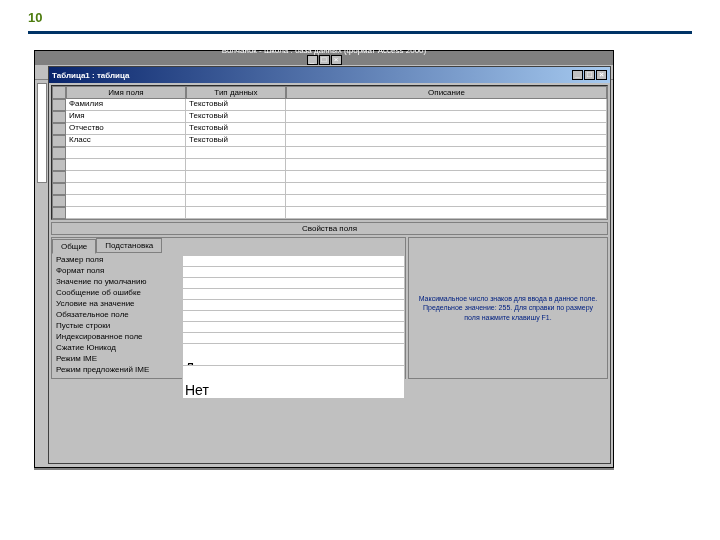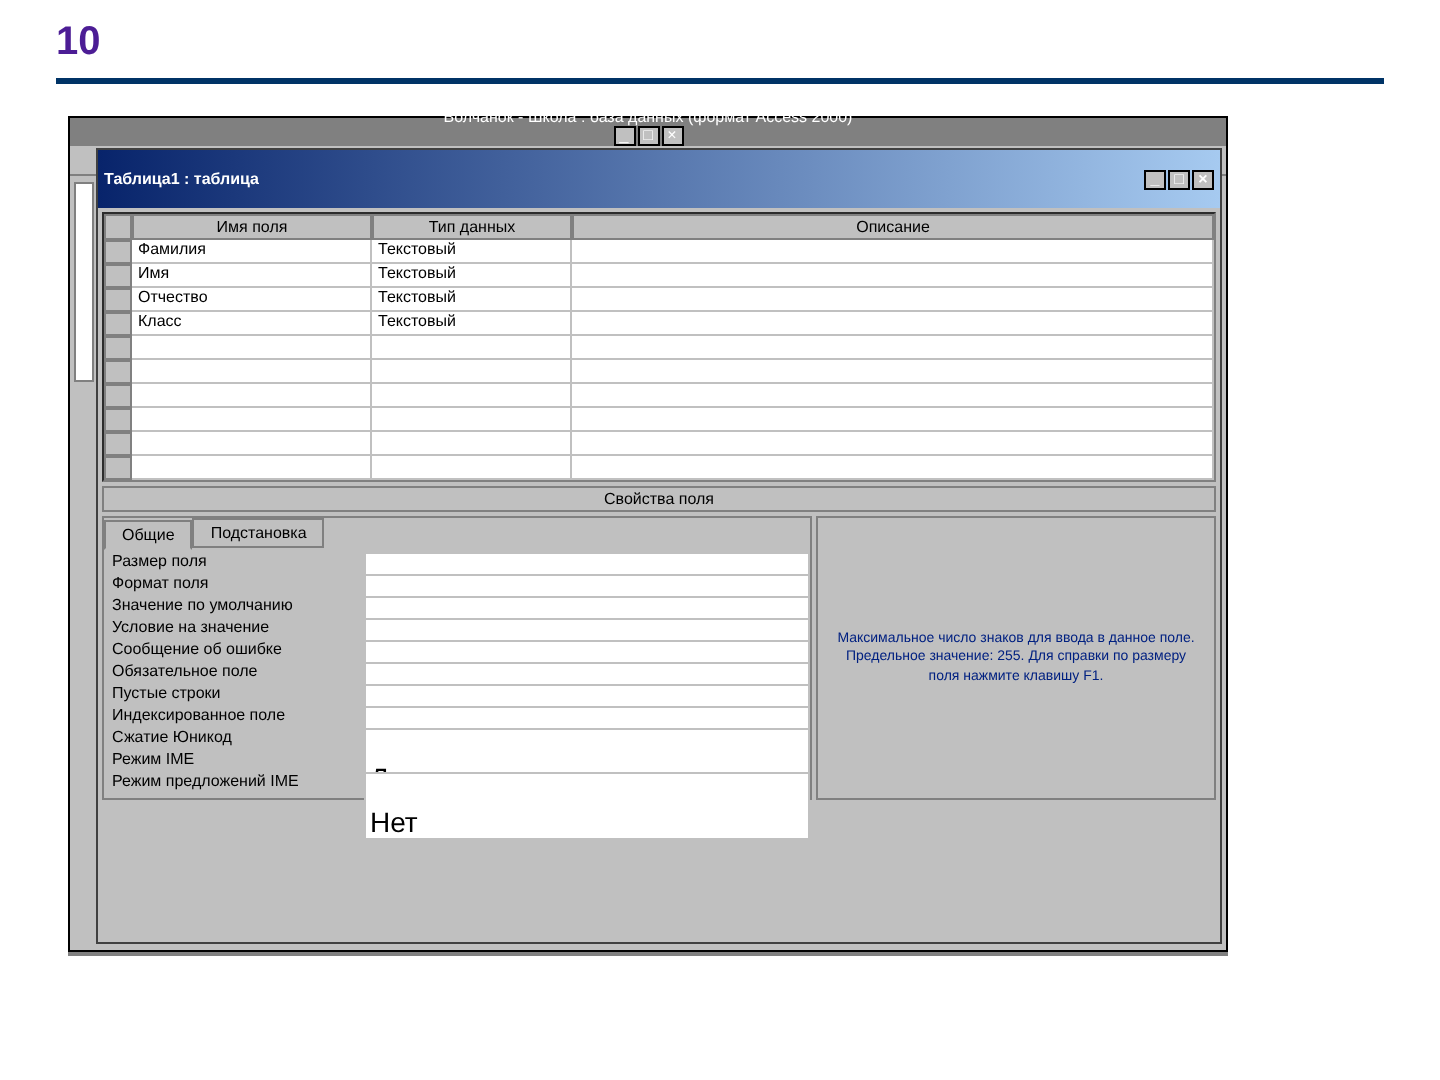--- a/index.html
+++ b/index.html
@@ -1,29 +1,29 @@
 <!DOCTYPE html>
 <html><head>
 <meta charset="utf-8">
 <style>
   * { box-sizing: border-box; margin: 0; padding: 0; }
   body { width: 720px; height: 540px; background: #fff; font-family: Arial, sans-serif; position: relative; overflow: hidden; }
   .slide { padding: 10px 28px 0 28px; }
   .title-row { display: flex; justify-content: space-between; align-items: baseline; }
   .slide-title { font-size: 24px; font-weight: bold; color: #000; }
-  .page-num { font-size: 20px; font-weight: bold; color: #4c1d95; }
+  .page-num { font-size: 13px; font-weight: bold; color: #4d7c0f; }
   .rule { height: 3px; background: #003366; margin-top: 6px; margin-bottom: 16px; }
   .screenshot { width: 580px; height: 420px; margin-left: 6px; background: #808080; position: relative; font-size: 9px; }
   .outer-win { position: absolute; left: 0; top: 0; right: 0; background: #c0c0c0; border: 1px solid #000; }
   .outer-title { background: #808080; color: #fff; height: 14px; display: flex; align-items: center; justify-content: flex-end; padding: 0 16px; font-size: 8px; flex-direction: column; }
   .win-btns { display: flex; gap: 1px; }
   .win-btn { width: 11px; height: 10px; background: #c0c0c0; border: 1px solid #000; font-size: 8px; line-height: 8px; text-align: center; cursor: pointer; }
   .toolbar { height: 15px; background: #c0c0c0; border-bottom: 1px solid #808080; }
   .inner-win { position: absolute; left: 14px; top: 16px; right: 3px; background: #c0c0c0; border: 1px solid #404040; }
-  .inner-title { background: linear-gradient(to right, #08246b, #a6caf0); color: #fff; height: 29px; display: flex; align-items: center; justify-content: space-between; padding: 0 3px; font-size: 8px; font-weight: bold; }
+  .inner-title { background: linear-gradient(to right, #08246b, #a6caf0); color: #fff; height: 16px; display: flex; align-items: center; justify-content: space-between; padding: 0 3px; font-size: 8px; font-weight: bold; }
   .grid-wrap { background: #fff; border: 1px inset #808080; margin: 2px; }
   .grid-head { display: flex; background: #c0c0c0; font-size: 8px; }
   .row-sel-h { width: 14px; border: 1px solid #808080; background: #c0c0c0; }
   .col { border: 1px solid #808080; padding: 1px 3px; text-align: center; }
   .col-name { width: 120px; text-align: center; }
   .col-type { width: 100px; text-align: center; }
   .col-desc { flex: 1; text-align: center; }
   .grid-body { }
   .grid-row { display: flex; height: 12px; font-size: 8px; }
   .row-sel { width: 14px; background: #c0c0c0; border: 1px solid #808080; text-align: center; font-size: 7px; line-height: 10px; }
@@ -164,25 +164,25 @@
               </div>
               <div class="prop-row">
                 <div class="prop-label">Формат поля</div>
                 <div class="prop-val"></div>
               </div>
               <div class="prop-row">
                 <div class="prop-label">Значение по умолчанию</div>
                 <div class="prop-val"></div>
               </div>
               <div class="prop-row">
+                <div class="prop-label">Сообщение об ошибке</div>
+                <div class="prop-val"></div>
+              </div>
+              <div class="prop-row">
                 <div class="prop-label">Условие на значение</div>
-                <div class="prop-val"></div>
-              </div>
-              <div class="prop-row">
-                <div class="prop-label">Сообщение об ошибке</div>
                 <div class="prop-val"></div>
               </div>
               <div class="prop-row">
                 <div class="prop-label">Обязательное поле</div>
                 <div class="prop-val">Нет</div>
               </div>
               <div class="prop-row">
                 <div class="prop-label">Пустые строки</div>
                 <div class="prop-val">Да</div>
               </div>

